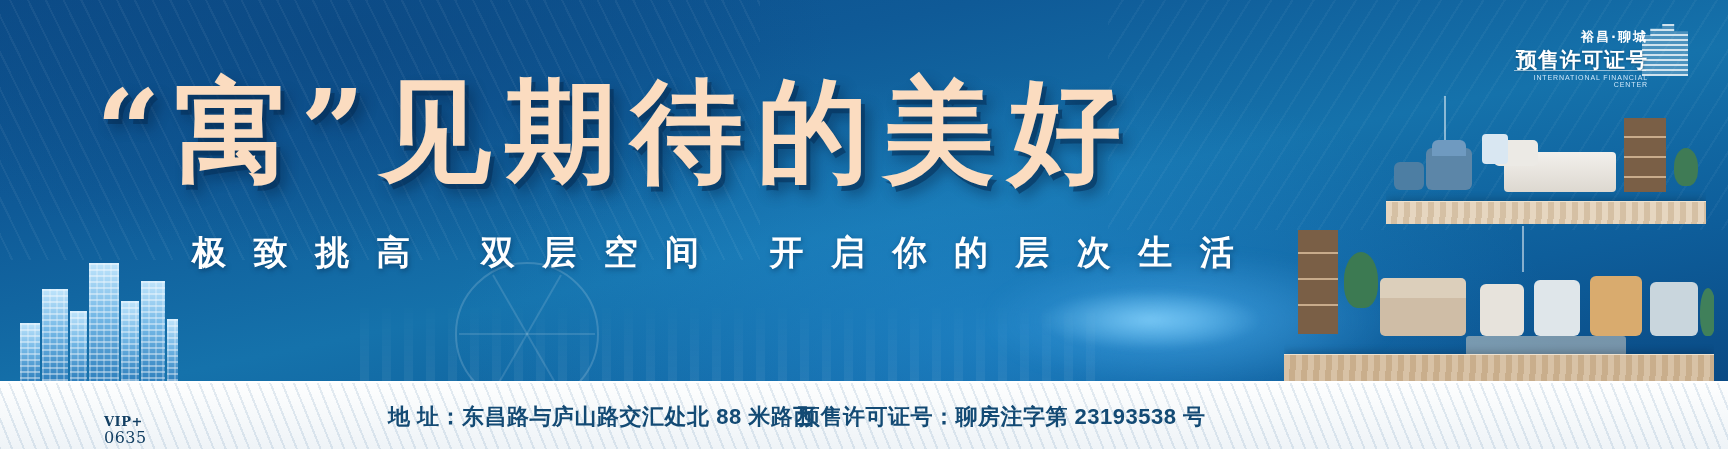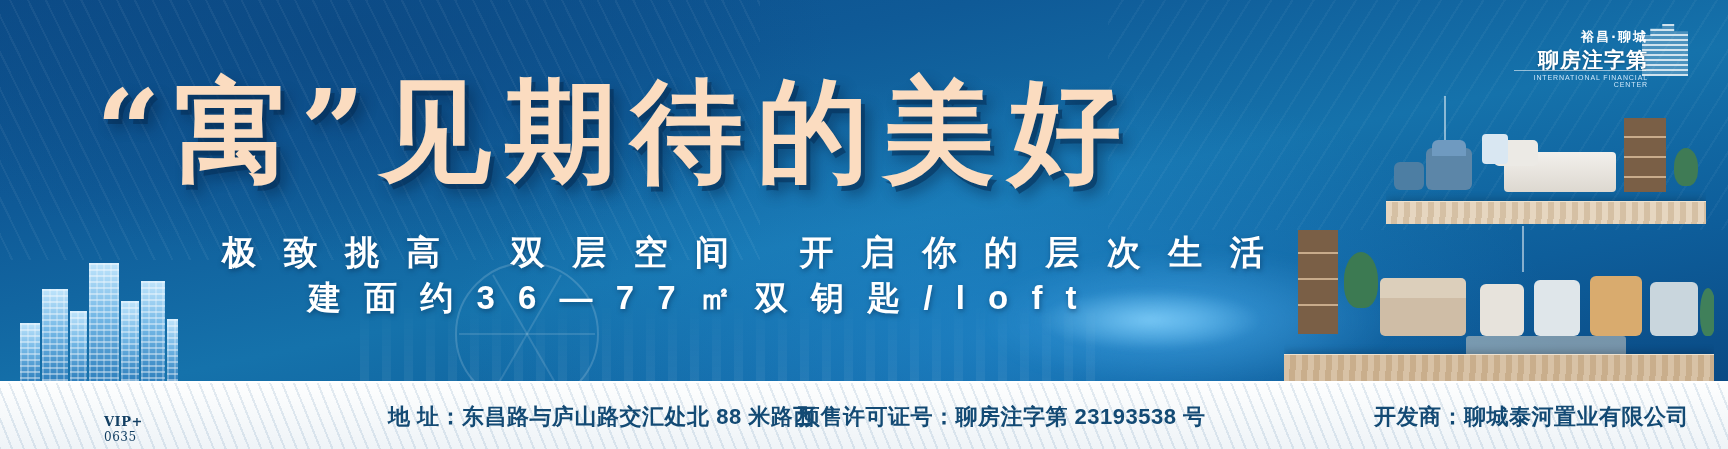--- a/index.html
+++ b/index.html
@@ -75,21 +75,21 @@
     position:absolute;left:96px;top:72px;width:1090px;
     font-family:"DejaVu Serif","Liberation Serif",serif;
     font-size:112px;line-height:118px;font-weight:700;
     letter-spacing:14px;white-space:nowrap;
     color:#fbdcc0;
     text-shadow:4px 5px 0 rgba(6,46,86,.55), 8px 9px 14px rgba(4,32,62,.45);
   }
 
   
   .sub1{
-    position:absolute;left:222px;top:232px;width:1000px;
+    position:absolute;left:192px;top:232px;width:1000px;
     font-size:34px;line-height:40px;font-weight:700;color:#ffffff;
     letter-spacing:9px;white-space:nowrap;
     text-shadow:1px 2px 5px rgba(5,40,75,.5);
   }
   .sub2{
     position:absolute;left:308px;top:278px;width:900px;
     font-size:33px;line-height:40px;font-weight:700;color:#ffffff;
     letter-spacing:7px;white-space:nowrap;
     text-shadow:1px 2px 5px rgba(5,40,75,.5);
   }
@@ -166,21 +166,21 @@
         rgba(255,255,255,0) 2px, rgba(255,255,255,0) 11px),
       linear-gradient(180deg,#fdfefe 0%,#eef3f7 100%);
     border-top:2px solid #ffffff;
   }
   .vip{
     position:absolute;left:104px;top:32px;width:52px;
     font-family:"DejaVu Serif","Liberation Serif",serif;
     color:#123f63;line-height:13px;
   }
   .vip .v1{font-size:13px;font-weight:700;letter-spacing:.5px;}
-  .vip .v2{font-size:12px;font-weight:400;letter-spacing:.5px;margin-top:3px;}
+  .vip .v2{font-size:16px;font-weight:400;letter-spacing:.5px;margin-top:3px;}
   .phone{
     position:absolute;left:155px;top:6px;
     font-family:"DejaVu Sans Mono","Liberation Mono",monospace;
     font-size:50px;line-height:52px;font-weight:700;letter-spacing:-1px;
     color:#155a8a;
   }
   .fitem{
     position:absolute;top:21px;
     font-size:22px;line-height:26px;font-weight:700;color:#134a74;
     white-space:nowrap;letter-spacing:.5px;
@@ -225,26 +225,25 @@
           <i></i>
         </div>
       <div class="tower" style="left:149px;width:11px;height:62px;">
           <i></i>
         </div>
     </div>
 
     <div class="headline">“寓”见期待的美好</div>
 
     <div class="sub1">极 致 挑 高　 双 层 空 间　 开 启 你 的 层 次 生 活</div>
-    <div class="sub2">建 面 约 3 6 — 7 7 ㎡ 双 钥 匙 / l o f t</div>
 
     <div class="logo">
       <div class="logo-mark"></div>
       <div class="logo-l1">裕昌·聊城</div>
-      <div class="logo-l2">聊房注字第</div>
+      <div class="logo-l2">预售许可证号</div>
       <div class="logo-rule"></div>
       <div class="logo-l3">INTERNATIONAL FINANCIAL CENTER</div>
     </div>
 
     <div class="photo photo-top">
       <div class="lampline" style="left:58px;top:0;height:52px;"></div>
       <div class="chair" style="left:40px;top:52px;width:46px;height:42px;background:#5c86a8;"></div>
       <div class="chair" style="left:46px;top:44px;width:34px;height:16px;background:#6f9ac0;border-radius:6px 6px 0 0;"></div>
       <div class="bed" style="left:118px;top:56px;width:112px;height:40px;"></div>
       <div class="sofa" style="left:108px;top:44px;width:44px;height:26px;background:#eceae5;"></div>
@@ -279,16 +278,15 @@
     </div>
   </div>
 
   <div class="footer">
     <div class="vip">
       <div class="v1">VIP+</div>
       <div class="v2">0635</div>
     </div>
     <div class="fitem f-addr">地  址：东昌路与庐山路交汇处北 88 米路西</div>
     <div class="fitem f-lic">预售许可证号：聊房注字第 23193538 号</div>
-    <div class="fitem f-dev">开发商：聊城泰河置业有限公司</div>
   </div>
 
 </div>
 
 </body></html>

